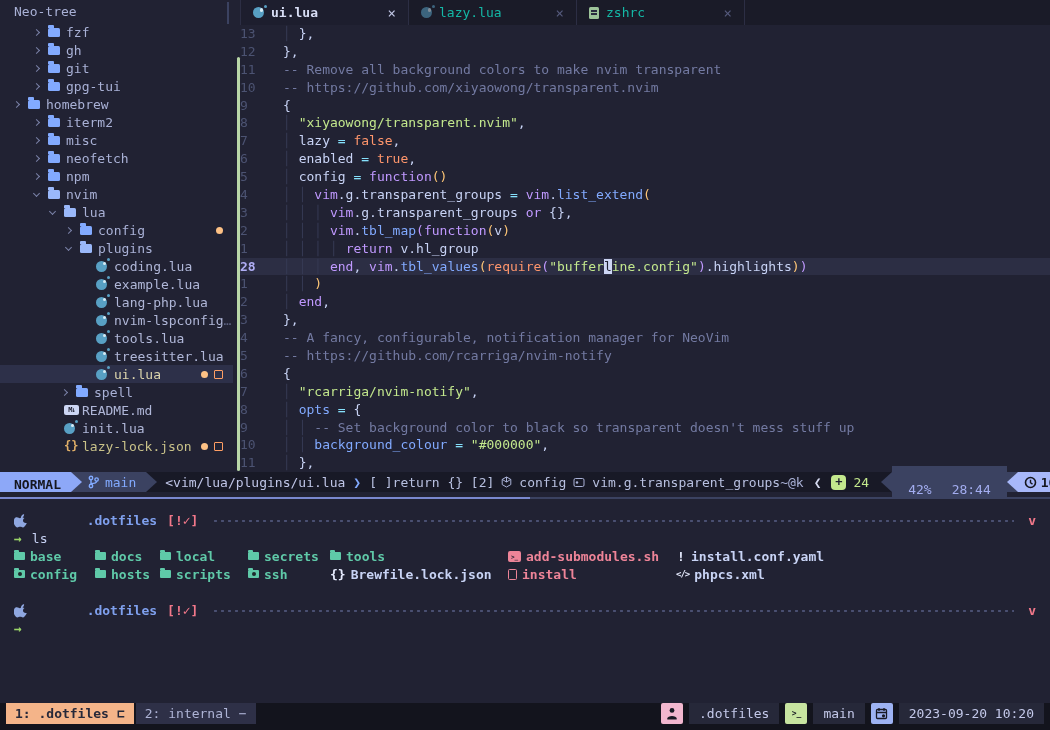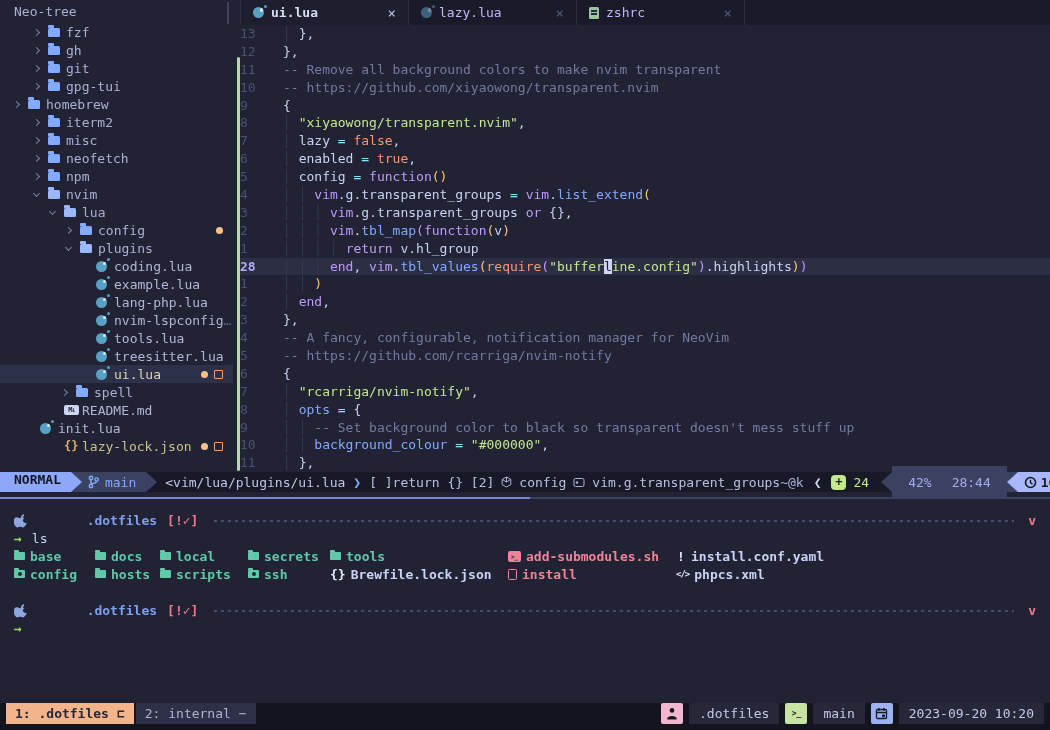--- a/index.html
+++ b/index.html
@@ -41,56 +41,56 @@
   .t-label.sel{color:#ddd6ae;}
   .t-tail{color:#5b6180;}
   .t-badges{margin-left:auto;margin-right:10px;display:flex;align-items:center;gap:6px;}
   .b-dot{width:7px;height:7px;border-radius:50%;background:#fdc185;}
   .b-sq{width:9px;height:9px;border:1.8px solid var(--orange);border-radius:1px;}
   .nt-scrollthumb{position:absolute;left:227px;top:2px;width:2px;height:22px;background:#3b4261;}
   
   #tabline{position:absolute;left:240px;top:0;right:0;height:25px;background:var(--bg-dim);display:flex;border-left:1px solid #2c2e44;}
   .tab{width:168px;height:25px;display:flex;align-items:center;padding:0 12px;gap:7px;border-right:1px solid #2c2e44;cursor:default;}
   .tab.active{background:#1d1e2e;}
-  .tab .tlabel{color:#c4b5fd;}
+  .tab .tlabel{color:#14b8a6;}
   .tab.active .tlabel{color:#d8def5;font-weight:bold;}
   .tab .tclose{margin-left:auto;color:#565b7e;font-size:14px;}
   .tab.active .tclose{color:#c3c9e8;}
   
   #editor{position:absolute;left:240px;top:25px;right:0;height:447px;overflow:hidden;}
   .cl{height:17.9px;line-height:17.9px;white-space:pre;}
   .cl.cur{background:var(--curline);}
   .ln{display:inline-block;width:32px;text-align:left;margin-right:11px;color:var(--gray);}
   .cl.cur .ln{color:#b0aef5;font-weight:bold;}
   .gd{color:var(--guide);}
   .c-fg{color:var(--fg);} .c-cm{color:#737aa2;} .c-st{color:var(--green);}
   .c-kw{color:#c099ff;} .c-fn{color:var(--blue);} .c-op{color:#86e1fc;}
   .c-bo{color:#ff966c;} .c-pr{color:#ffc777;} .c-fl{color:var(--blue);}
   .c-cur{background:#cdd6f4;color:#1e2030;}
   #winsep{position:absolute;left:237px;top:57px;width:3px;height:414px;background:#b9d7a8;border-radius:2px;}
   
   #statusline{position:absolute;left:0;top:472px;right:0;height:20px;background:var(--bg-status);
               display:flex;align-items:center;white-space:nowrap;}
-  .sl-mode{height:20px;background:#8da8f8;color:#15161e;font-weight:bold;display:flex;align-items:flex-start;padding:0 10px 0 14px;}
+  .sl-mode{height:20px;background:#8da8f8;color:#15161e;font-weight:bold;display:flex;align-items:flex-end;padding:0 10px 0 14px;}
   .pl{width:0;height:0;border-top:10px solid transparent;border-bottom:10px solid transparent;flex:none;}
   .pl-m2b{border-left:11px solid #8da8f8;background:var(--seg);}
   .pl-b2s{border-left:11px solid var(--seg);}
   .sl-branch{height:20px;background:var(--seg);display:flex;align-items:center;gap:6px;padding:0 10px 0 6px;color:var(--blue);}
   .sl-path{margin-left:8px;color:#c0c6e8;}
   .sl-chev{color:var(--blue);font-weight:bold;margin:0 8px;}
   .sl-crumb{color:#b8c0e0;}
   .sl-ic{display:flex;align-items:center;margin:0 7px;}
   .sl-spacer{flex:1;}
   .sl-reg{color:var(--lav);margin-right:10px;}
   .sl-chevl{color:#d5daf0;font-weight:bold;margin-right:10px;}
   .sl-plusbox{width:15px;height:15px;border-radius:4px;background:var(--green);color:#1e2030;font-weight:bold;
               display:flex;align-items:center;justify-content:center;font-size:12px;flex:none;}
   .sl-diff{color:var(--green);margin:0 12px 0 7px;}
   .pl-s2g{border-right:11px solid var(--seg);}
-  .sl-gray{height:20px;background:var(--seg);display:flex;align-items:center;gap:20px;padding:16px 16px;color:#a3adf0;}
+  .sl-gray{height:20px;background:var(--seg);display:flex;align-items:flex-start;gap:20px;padding:16px 16px;color:#a3adf0;}
   .pl-g2b{border-right:11px solid var(--periwinkle);background:var(--seg);}
   .sl-time{height:20px;background:var(--periwinkle);color:#15161e;font-weight:bold;display:flex;align-items:center;gap:4px;padding:0 12px 0 6px;}
   
   #paneborder{position:absolute;left:0;top:497px;right:0;height:2px;display:flex;}
   #paneborder .pb-l{width:530px;background:#7a88cf;}
   #paneborder .pb-r{flex:1;background:#3b4261;}
   
   #terminal{position:absolute;left:0;top:505px;right:0;height:198px;padding:6px 14px 0 14px;}
   .term-line{height:18px;display:flex;align-items:center;gap:10px;white-space:pre;}
   .t-host{color:#7fa0ee;font-weight:bold;}
@@ -316,21 +316,21 @@
           </span>
           <span class="t-label">spell</span>
         </div>
         <div class="t-row" style="padding-left: 48px;">
           <span class="chev-box"></span>
           <span class="ic-box">
             <span class="ic-md">M↓</span>
           </span>
           <span class="t-label file">README.md</span>
         </div>
-        <div class="t-row" style="padding-left: 24px;">
+        <div class="t-row" style="padding-left: 48px;">
           <span class="chev-box"></span>
           <span class="ic-box">
             <span class="ic-lua"></span>
           </span>
           <span class="t-label file">init.lua</span>
         </div>
         <div class="t-row" style="padding-left: 48px;">
           <span class="chev-box"></span>
           <span class="ic-box">
             <span class="ic-json">{}</span>

